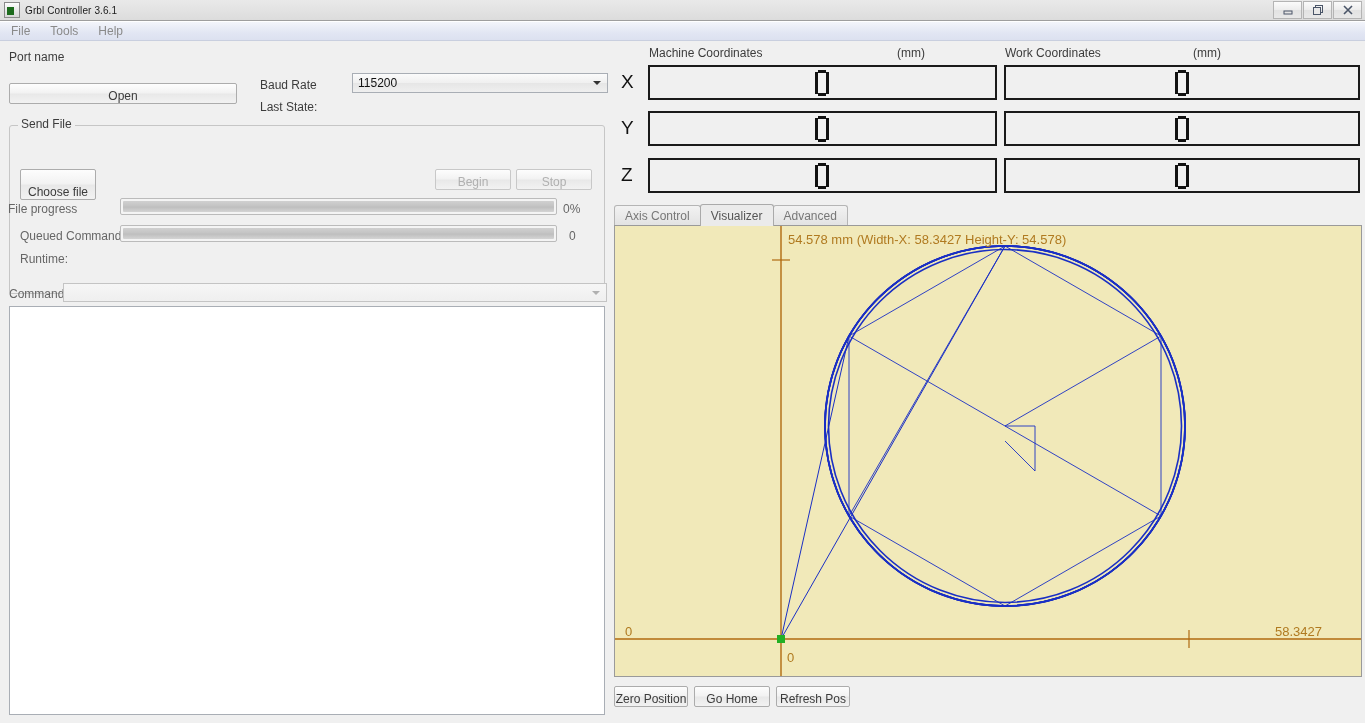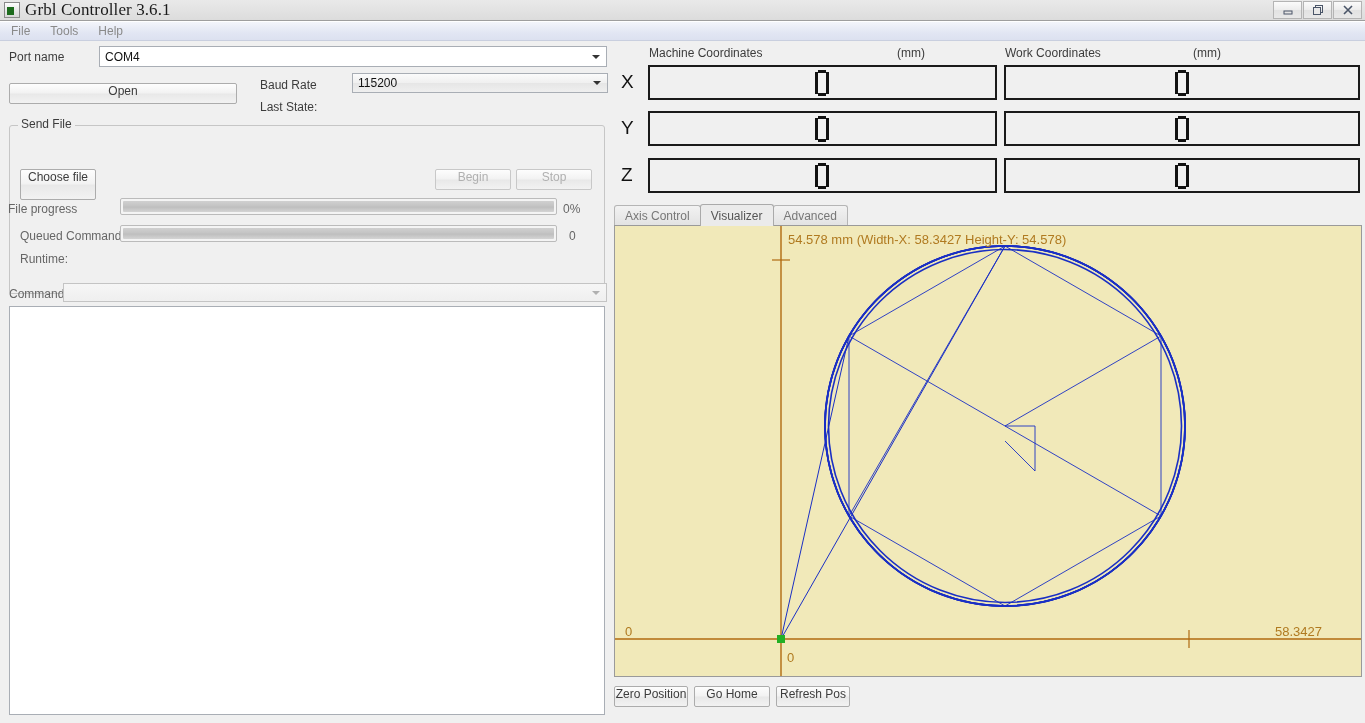--- a/index.html
+++ b/index.html
@@ -37,24 +37,23 @@
     box-sizing: border-box;
   }
   .app-icon::after {
     content: "";
     position: absolute;
     left: 2px; top: 4px;
     width: 7px; height: 8px;
     background: #1d6b1d;
   }
   .title-text {
-    font-size: 17px;
+    font-size: 10px;
     color: #1a1a1a;
     letter-spacing: .1px;
-    font-family: Liberation Serif, serif;
   }
   .win-buttons {
     position: absolute;
     right: 3px; top: 1px;
     display: flex;
     height: 19px;
   }
   .win-btn {
     width: 29px; height: 18px;
     margin-left: 1px;
@@ -135,21 +134,21 @@
 
   .btn {
     position: absolute;
     box-sizing: border-box;
     border: 1px solid #acacac;
     border-radius: 2px;
     background: linear-gradient(to bottom, #fdfdfd 0%, #f2f2f2 48%, #e8e8e8 52%, #f2f2f2 100%);
     font-size: 12px;
     color: #3c3c3c;
     display: flex;
-    align-items: flex-start;
+    align-items: flex-end;
     justify-content: center;
   }
   .btn.disabled { color: #b0b0b0; border-color: #c8c8c8; }
 
   .textinput {
     position: absolute;
     box-sizing: border-box;
     border: 1px solid #a9aeb5;
     background: #ffffff;
     font-size: 12px;
@@ -308,24 +307,20 @@
 <div class="menubar">
   <div class="menu-item">File</div>
   <div class="menu-item">Tools</div>
   <div class="menu-item">Help</div>
 </div>
 
 <div class="content">
 
   <span class="lbl dark" style="left:9px; top:9px;">Port name</span>
 
-  <div class="combo" style="left:99px; top:5px; width:508px; height:21px;">
-    <span>COM4</span>
-    <span class="arrow"></span>
-  </div>
 
   <div class="btn" style="left:9px; top:42px; width:228px; height:21px;">
     <span>Open</span>
   </div>
 
   <span class="lbl dark" style="left:260px; top:37px;text-align:center;">Baud Rate</span>
 
   <div class="combo grey" style="left:352px; top:32px; width:256px; height:20px;">
     <span>115200</span>
     <span class="arrow"></span>

